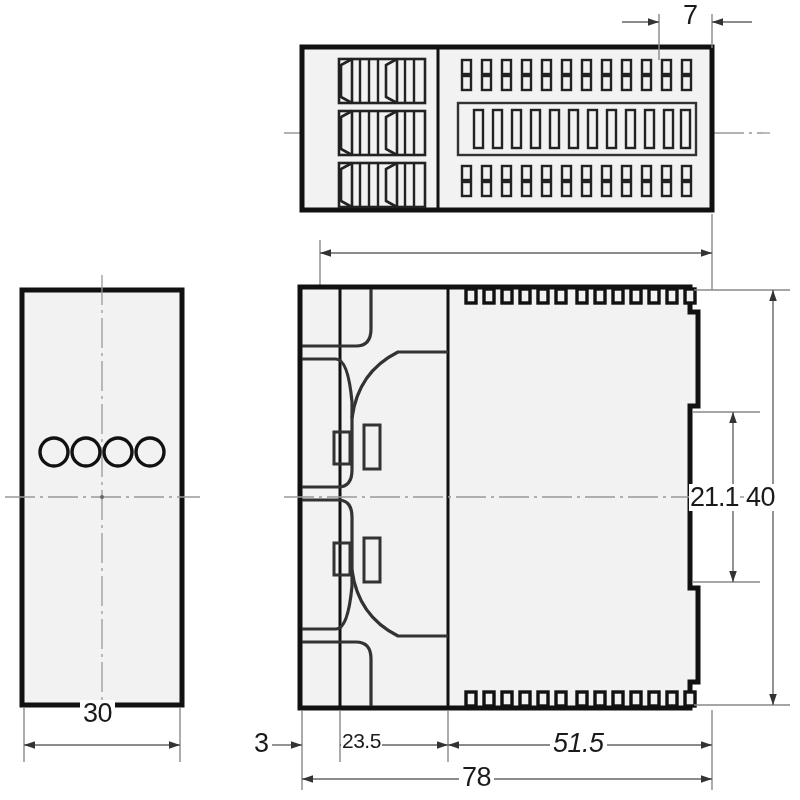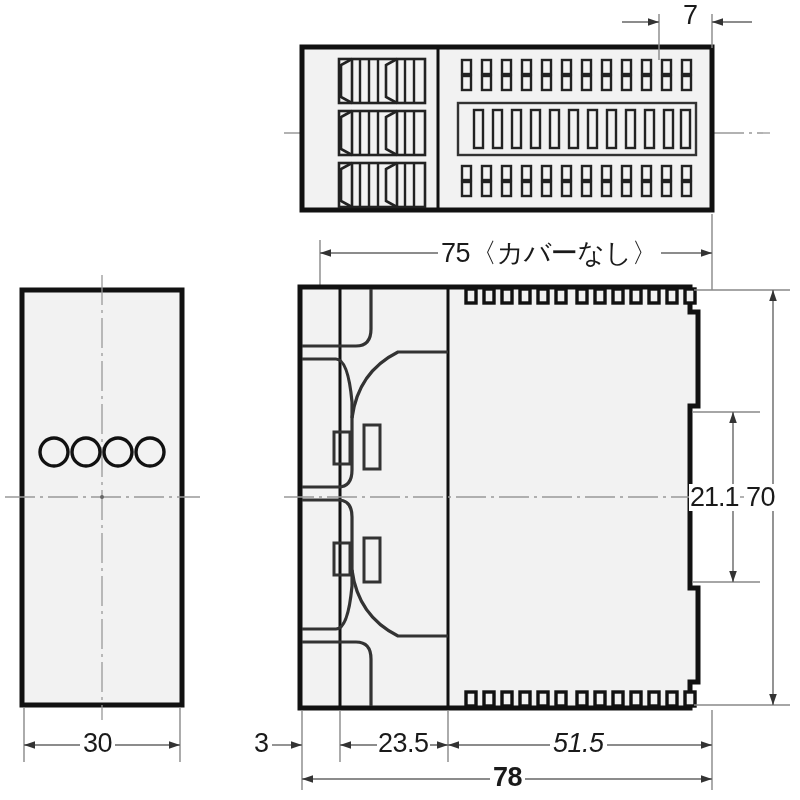--- a/index.html
+++ b/index.html
@@ -52,54 +52,52 @@
   }
   #lbl-80 {
     left: 745px;
     top: 484px;
     font-size: 27px;
     letter-spacing: -0.5px;
     padding: 0 1px;
   }
   #lbl-30 {
     left: 80px;
-    top: 730px;
+    top: 700px;
     font-size: 27px;
     letter-spacing: -0.5px;
     padding: 0 3px;
   }
   #lbl-3 {
     left: 252px;
     top: 730px;
     font-size: 27px;
     padding: 0 2px;
   }
   #lbl-235 {
     left: 341px;
     top: 730px;
-    font-size: 27px;
+    font-size: 21px;
     letter-spacing: -0.5px;
     padding: 0 1px;
-    margin-left: 36px;
   }
   #lbl-515 {
     left: 550px;
     top: 730px;
     font-size: 27px;
     letter-spacing: -0.5px;
     padding: 0 3px;
     font-style: italic;
   }
   #lbl-78 {
-    left: 490px;
+    left: 459px;
     top: 764px;
     font-size: 27px;
     letter-spacing: -0.5px;
     padding: 0 3px;
-    font-weight: bold;
   }
 </style>
 </head>
 <body>
 
 <div id="page">
 
   <svg id="drawing" viewBox="0 0 800 800">
     <defs>
       <marker id="arrIn" markerWidth="12" markerHeight="10" refX="11" refY="5" orient="auto" markerUnits="userSpaceOnUse">
@@ -404,22 +402,21 @@
         <line x1="448" y1="745" x2="712" y2="745" stroke="#666" stroke-width="1.4" marker-start="url(#arrInStart)" marker-end="url(#arrIn)"></line>
       </g>
 
       <g>
         <line x1="302" y1="779" x2="712" y2="779" stroke="#666" stroke-width="1.4" marker-start="url(#arrInStart)" marker-end="url(#arrIn)"></line>
       </g>
     </g>
   </svg>
 
   <div class="dim-label" id="lbl-7">7</div>
-  <div class="dim-label" id="lbl-75">75〈カバーなし〉</div>
   <div class="dim-label" id="lbl-353">21.1</div>
-  <div class="dim-label" id="lbl-80">70</div>
+  <div class="dim-label" id="lbl-80">40</div>
   <div class="dim-label" id="lbl-30">30</div>
   <div class="dim-label" id="lbl-3">3</div>
   <div class="dim-label" id="lbl-235">23.5</div>
   <div class="dim-label" id="lbl-515">51.5</div>
   <div class="dim-label" id="lbl-78">78</div>
 
 </div>
 
 </body></html>

